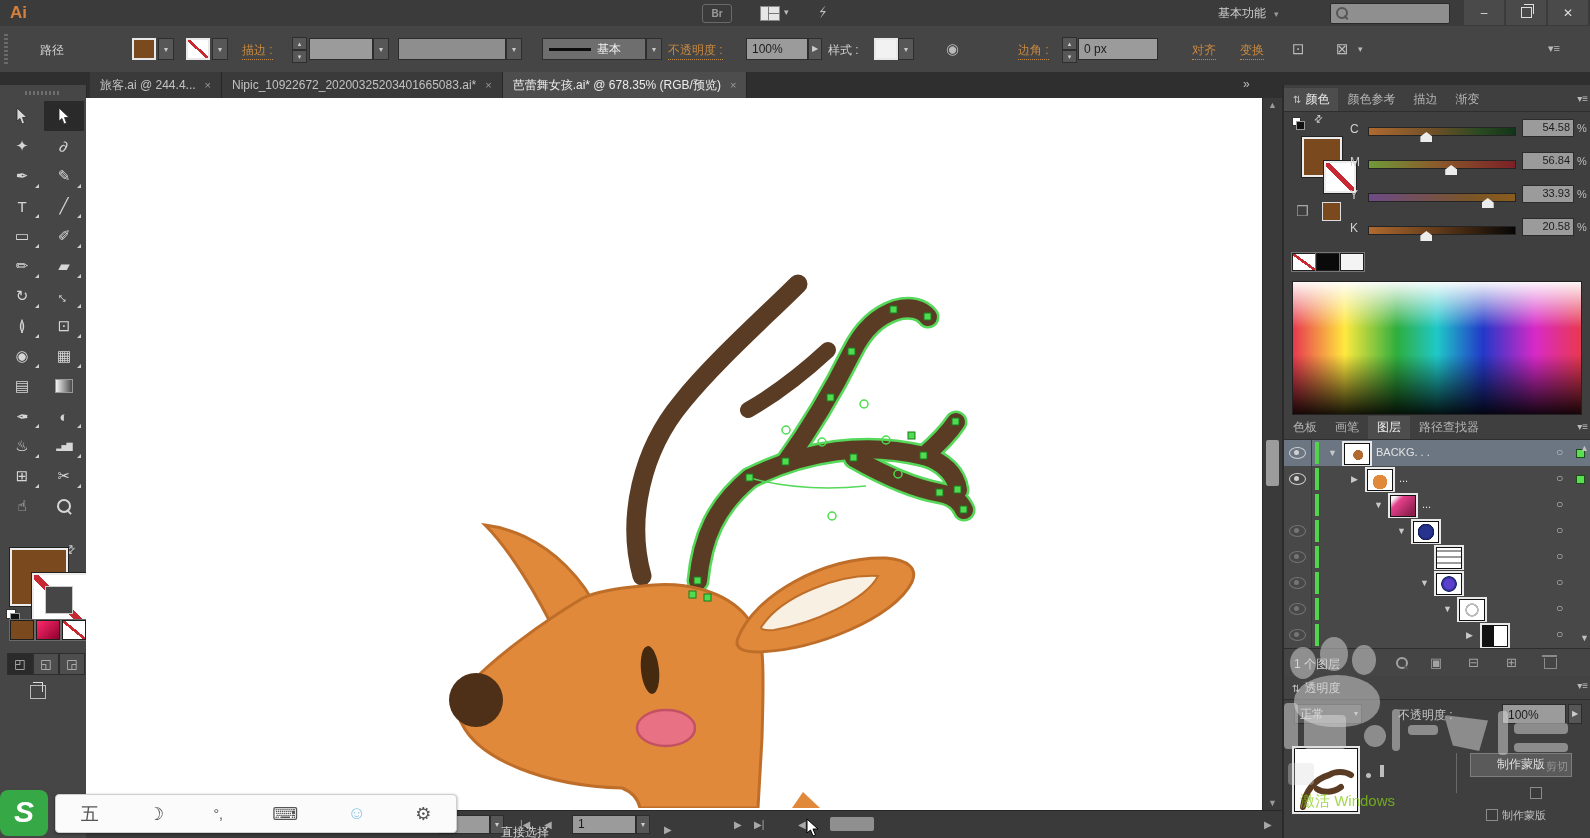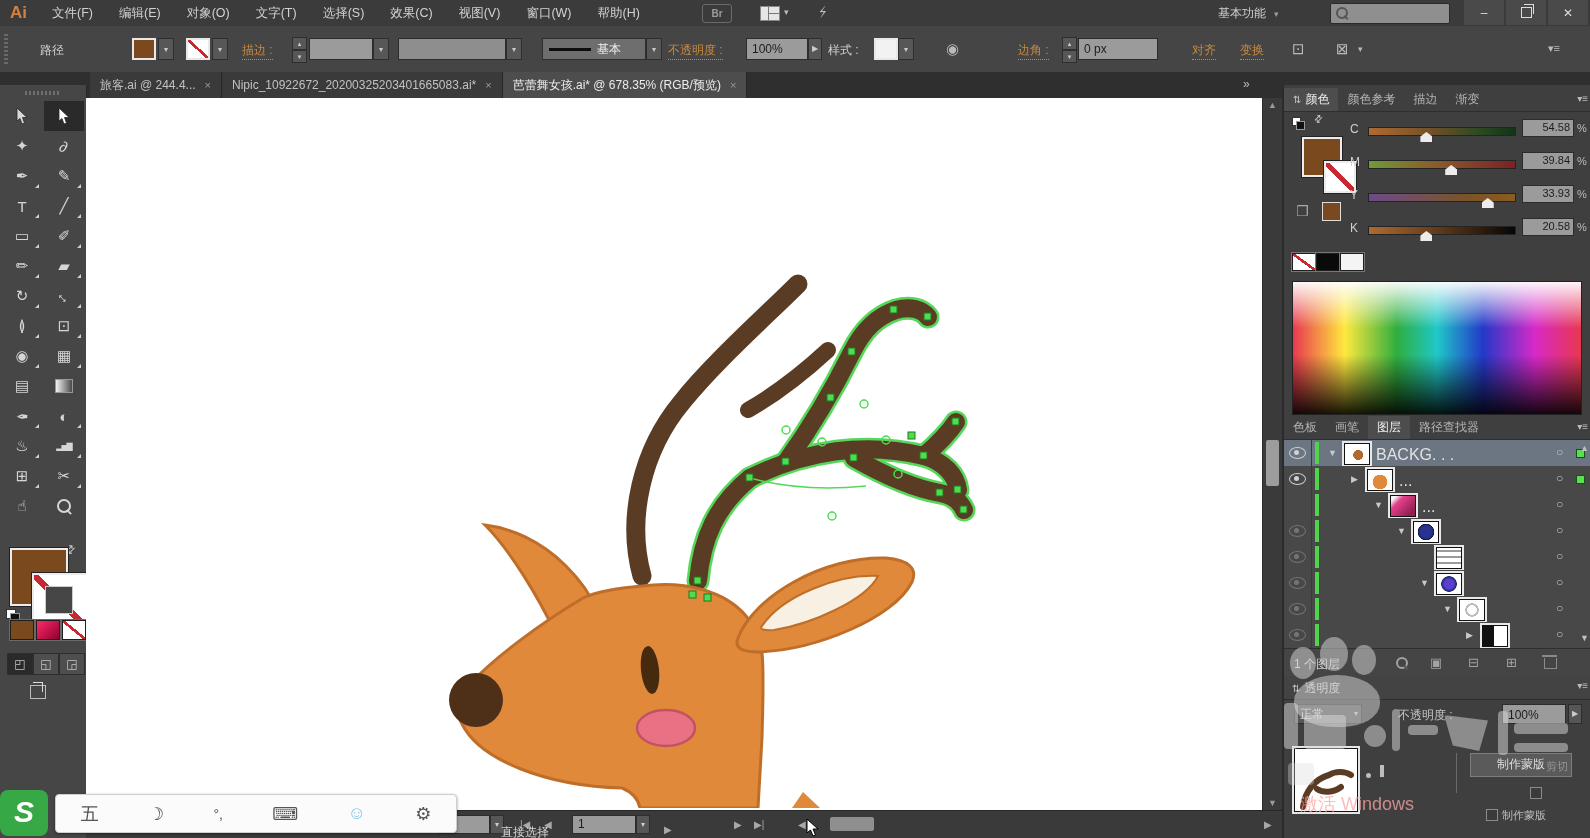--- a/index.html
+++ b/index.html
@@ -136,21 +136,21 @@
   .lrow{position:absolute;left:0;width:308px;height:26px;background:#484848;border-bottom:1px solid #3a3a3a;}
   .lrow.selected{background:var(--selected-row);}
   .eye-cell{position:absolute;left:0;top:0;width:27px;height:26px;border-right:1px solid #3a3a3a;
             display:flex;align-items:center;justify-content:center;}
   .eye{width:15px;height:10px;border:1px solid #d0d0d0;border-radius:50%;position:relative;}
   .eye::after{content:"";position:absolute;left:4px;top:2px;width:5px;height:5px;border-radius:50%;background:#d0d0d0;}
   .eye.dim{opacity:.32;}
   .lcolor{position:absolute;left:31px;top:2px;width:4px;height:22px;background:var(--layer-color-green);}
   .larrow{position:absolute;top:8px;color:#c9c9c9;font-size:9px;}
   .lthumb{position:absolute;top:3px;width:24px;height:20px;background:#fff;border:1px solid #111;box-shadow:0 0 0 2px #e8e8e8;}
-  .llabel{position:absolute;top:6px;color:#e2e2e2;font-size:16px;}
+  .llabel{position:absolute;top:6px;color:#e2e2e2;font-size:11px;}
   .ltarget{position:absolute;left:272px;top:5px;color:#c3c3c3;font-size:12px;}
   .lseldot{position:absolute;left:292px;top:9px;width:7px;height:7px;background:#58e04e;border:1px solid #1c4d1a;}
   .th-deer-white{background:#fff radial-gradient(circle at 55% 55%,#b06a30 0 28%,transparent 30%);}
   .th-deer-orange{background:#fff radial-gradient(circle at 50% 60%,var(--deer-orange) 0 42%,transparent 44%);}
   .th-pink{background:linear-gradient(135deg,#f5f5f5 12%,#e5408c 30%,#8f1f4e 85%);}
   .th-blue{background:#fff radial-gradient(circle at 50% 50%,#27338f 0 38%,#101b4d 52%,transparent 54%);}
   .th-lines{background:#fff repeating-linear-gradient(0deg,transparent 0 4px,#9a9a9a 4px 6px);}
   .th-purple{background:#fff radial-gradient(circle at 50% 50%,#5a3fd0 0 30%,#1a2a6a 48%,transparent 52%);}
   .th-circle{background:#fff radial-gradient(circle at 50% 50%,transparent 0 30%,#bbb 32% 42%,transparent 44%);}
   .th-half{background:linear-gradient(90deg,#111 0 45%,#fff 45%);}
@@ -170,48 +170,37 @@
             color:#ccc;font-size:8px;text-align:center;line-height:18px;box-sizing:border-box;}
   #transp-thumb{position:absolute;left:10px;top:663px;width:62px;height:62px;background:#fff;border:1px solid #111;box-shadow:0 0 0 2px #e4e4e4;}
   .tmark{position:absolute;background:#bdbdbd;}
   #make-mask{position:absolute;left:186px;top:668px;width:100px;height:22px;background:#5a5a5a;border:1px solid #7d7d7d;
              color:#dedede;text-align:center;line-height:20px;}
   .cbx{position:absolute;width:10px;height:10px;border:1px solid #8b8b8b;background:#3b3b3b;}
   .cbx-label{position:absolute;color:#bdbdbd;font-size:11px;}
   
   .wm{position:absolute;background:#d9d9d9;opacity:.5;border-radius:4px;}
   .wm-circ{border-radius:50%;}
-  #activate-wm{position:absolute;left:1300px;top:792px;color:#fca5a5;font-size:18px;opacity:.75;z-index:40;}
+  #activate-wm{position:absolute;left:1300px;top:792px;color:#84cc16;font-size:15px;opacity:.75;z-index:40;}
   
   #sogou-bar{position:absolute;left:55px;top:794px;width:400px;height:37px;background:#fbfbfb;border:1px solid #cfcfcf;
              border-radius:4px;box-shadow:0 1px 3px rgba(0,0,0,.4);z-index:50;display:flex;align-items:center;
              justify-content:space-around;color:#555;font-size:18px;}
   #sogou-logo{position:absolute;left:0px;top:790px;width:48px;height:46px;background:var(--sogou-green);border-radius:8px;
               color:#fff;font-weight:bold;font-size:30px;font-style:italic;text-align:center;line-height:44px;z-index:51;}
   #sogou-bar .person{color:#8fc7e8;}
   
   #cursor{position:absolute;left:806px;top:818px;z-index:60;}
 </style>
 </head>
 <body>
 <div id="app">
 
 <div id="titlebar">
   <span id="ai-logo">Ai</span>
-  <div id="menu-items">
-        <span class="menu-item">文件(F)</span>
-        <span class="menu-item">编辑(E)</span>
-        <span class="menu-item">对象(O)</span>
-        <span class="menu-item">文字(T)</span>
-        <span class="menu-item">选择(S)</span>
-        <span class="menu-item">效果(C)</span>
-        <span class="menu-item">视图(V)</span>
-        <span class="menu-item">窗口(W)</span>
-        <span class="menu-item">帮助(H)</span>
-      </div>
   <div id="br-btn">Br</div>
   <span id="arrange-icon"></span>
   <span id="arrange-caret">▾</span>
   <span id="gpu-icon">⚡</span>
   <span id="workspace"><span>基本功能</span><span class="caret">▾</span></span>
   <div id="searchbox">
         <span class="lens"></span>
       </div>
   <div id="win-controls">
     <span class="win-btn">–</span>
@@ -500,21 +489,21 @@
           <span class="ch">C</span>
           <div class="track tr-c"></div>
           <div class="sl-thumb" style="left: 136.4px;"></div>
           <div class="vbox">54.58</div>
           <span class="pct">%</span>
         </div>
         <div class="slider-row" style="top: 67px;">
           <span class="ch">M</span>
           <div class="track tr-m"></div>
           <div class="sl-thumb" style="left: 161.22px;"></div>
-          <div class="vbox">39.84</div>
+          <div class="vbox">56.84</div>
           <span class="pct">%</span>
         </div>
         <div class="slider-row" style="top: 100px;">
           <span class="ch">Y</span>
           <div class="track tr-y"></div>
           <div class="sl-thumb" style="left: 197.72px;"></div>
           <div class="vbox">33.93</div>
           <span class="pct">%</span>
         </div>
         <div class="slider-row" style="top: 133px;">

